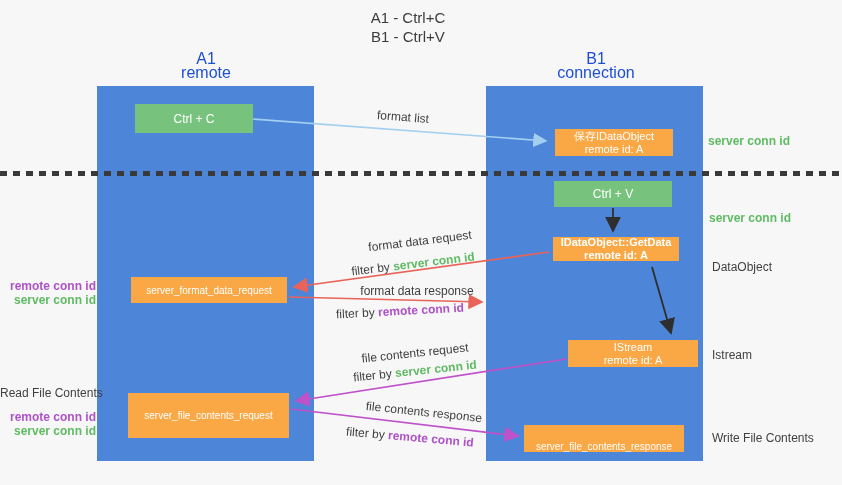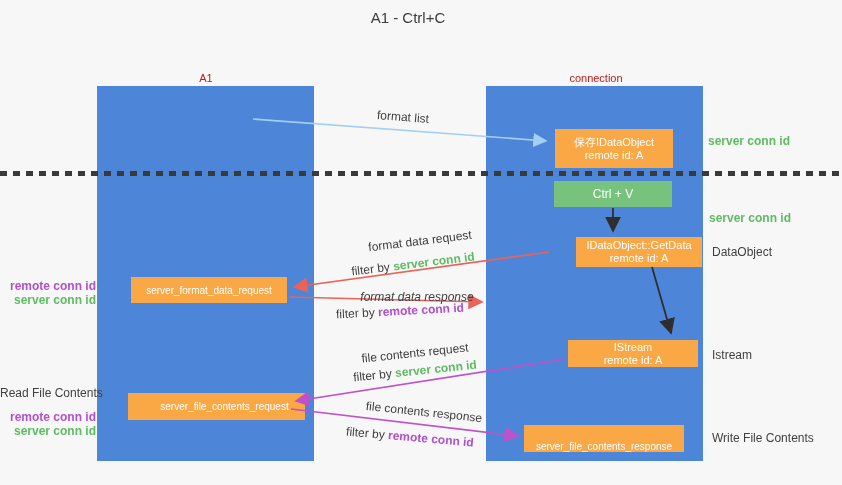--- a/index.html
+++ b/index.html
@@ -8,22 +8,22 @@
     background:#f7f7f7; overflow:hidden;
     font-family:"Liberation Sans", sans-serif;
     color:#3f3f3f;
     border-radius:29px;
   }
   .title { position:absolute; left:308px; top:8px; width:200px;
     text-align:center; font-size:15px; line-height:19px; color:#3c3c3c; }
   .lane { position:absolute; top:86px; width:217px; height:375px; background:#4d86d8; }
   .lane-left { left:97px; }
   .lane-right { left:486px; }
-  .lane-header { position:absolute; top:71px; width:120px; text-align:center;
-    font-size:11px; line-height:14px; color:#b91c1c; }
+  .lane-header { position:absolute; top:52px; width:120px; text-align:center;
+    font-size:16px; line-height:14px; color:#1d4ed8; }
   .dotted-line { position:absolute; left:0; top:171px; width:842px; height:5px;
     background:repeating-linear-gradient(90deg,#3a3a3a 0 7px, transparent 7px 13px);
     z-index:3; }
   .box { position:absolute; display:flex; flex-direction:column; justify-content:center;
     align-items:center; text-align:center; color:#ffffff; z-index:4; }
   .orange { background:#f9a845; }
   .greenbox { background:#77c37e; }
   .one-line { font-size:10px; }
   .two-line { font-size:11px; line-height:13px; }
   .keybox { font-size:12px; }
@@ -34,50 +34,55 @@
   .p-bold { color:#af52c8; font-weight:bold; }
   .right-align { text-align:right; }
 </style>
 </head>
 <body>
 
 <div class="canvas">
 
   <div class="title">
     <div>A1 - Ctrl+C</div>
+    <div>B1 - Ctrl+V</div>
   </div>
 
   <div class="lane-header" style="left:146px;">
     <div>A1</div>
     <div>remote</div>
   </div>
   <div class="lane-header" style="left:536px;">
+    <div>B1</div>
     <div>connection</div>
   </div>
 
   <div class="lane lane-left"></div>
   <div class="lane lane-right"></div>
 
   <div class="dotted-line"></div>
 
+  <div class="box greenbox keybox" style="left:135px; top:104px; width:118px; height:29px;">
+    <span>Ctrl + C</span>
+  </div>
   <div class="box orange one-line" style="left:131px; top:277px; width:156px; height:26px;">
     <span>server_format_data_request</span>
   </div>
-  <div class="box orange one-line" style="left:128px; top:393px; width:161px; height:27px;padding-left:16px;">
+  <div class="box orange one-line" style="left:128px; top:393px; width:161px; height:45px;">
     <span>server_file_contents_request</span>
   </div>
 
-  <div class="box orange two-line" style="left:555px; top:129px; width:118px; height:39px;">
+  <div class="box orange two-line" style="left:555px; top:129px; width:118px; height:27px;">
     <span>保存IDataObject</span>
     <span>remote id: A</span>
   </div>
   <div class="box greenbox keybox" style="left:554px; top:181px; width:118px; height:26px;">
     <span>Ctrl + V</span>
   </div>
-  <div class="box orange two-line" style="left:576px; top:237px; width:126px; height:30px;">
+  <div class="box orange two-line" style="left:553px; top:237px; width:126px; height:24px;font-weight:bold;">
     <span>IDataObject::GetData</span>
     <span>remote id: A</span>
   </div>
   <div class="box orange two-line" style="left:568px; top:340px; width:130px; height:27px;">
     <span>IStream</span>
     <span>remote id: A</span>
   </div>
   <div class="box orange one-line" style="left:524px; top:425px; width:160px; height:27px;justify-content:flex-end;">
     <span>server_file_contents_response</span>
   </div>
@@ -105,38 +110,38 @@
     <line x1="566" y1="359" x2="296" y2="401" stroke="#bf51c9" stroke-width="1.7" marker-end="url(#mMag)"></line>
     <line x1="291" y1="409" x2="518" y2="436" stroke="#bf51c9" stroke-width="1.7" marker-end="url(#mMag)"></line>
   </svg>
 
   <span class="lbl ctr" style="left:403px; top:117px; transform:translate(-50%,-50%) rotate(4.5deg);">format list</span>
 
   <span class="lbl ctr" style="left:420px; top:241px; transform:translate(-50%,-50%) rotate(-7deg);">format data request</span>
 
   <span class="lbl ctr" style="left:413px; top:264px; transform:translate(-50%,-50%) rotate(-7deg);"><span>filter by</span>&nbsp;<span class="g-bold">server conn id</span></span>
 
-  <span class="lbl ctr" style="left:417px; top:297px;font-style:italic;">format data response</span>
+  <span class="lbl ctr" style="left:417px; top:291px;">format data response</span>
 
   <span class="lbl ctr" style="left:400px; top:311px; transform:translate(-50%,-50%) rotate(-3deg);"><span>filter by</span>&nbsp;<span class="p-bold">remote conn id</span></span>
 
   <span class="lbl ctr" style="left:415px; top:353px; transform:translate(-50%,-50%) rotate(-6deg);">file contents request</span>
 
   <span class="lbl ctr" style="left:415px; top:371px; transform:translate(-50%,-50%) rotate(-6deg);"><span>filter by</span>&nbsp;<span class="g-bold">server conn id</span></span>
 
   <span class="lbl ctr" style="left:424px; top:412px; transform:translate(-50%,-50%) rotate(6deg);">file contents response</span>
 
   <span class="lbl ctr" style="left:410px; top:437px; transform:translate(-50%,-50%) rotate(5deg);"><span>filter by</span>&nbsp;<span class="p-bold">remote conn id</span></span>
 
   <div class="lbl right-align p-bold" style="left:4px; top:279px; width:92px;">remote conn id</div>
   <div class="lbl right-align g-bold" style="left:4px; top:293px; width:92px;">server conn id</div>
 
   <div class="lbl right-align" style="left:0px; top:386px; width:96px;">Read File Contents</div>
   <div class="lbl right-align p-bold" style="left:4px; top:410px; width:92px;">remote conn id</div>
   <div class="lbl right-align g-bold" style="left:4px; top:424px; width:92px;">server conn id</div>
 
   <div class="lbl g-bold" style="left:708px; top:134px;">server conn id</div>
   <div class="lbl g-bold" style="left:709px; top:211px;">server conn id</div>
-  <div class="lbl" style="left:712px; top:245px;">DataObject</div>
+  <div class="lbl" style="left:712px; top:260px;">DataObject</div>
   <div class="lbl" style="left:712px; top:348px;">Istream</div>
   <div class="lbl" style="left:712px; top:431px;">Write File Contents</div>
 
 </div>
 
 </body></html>

